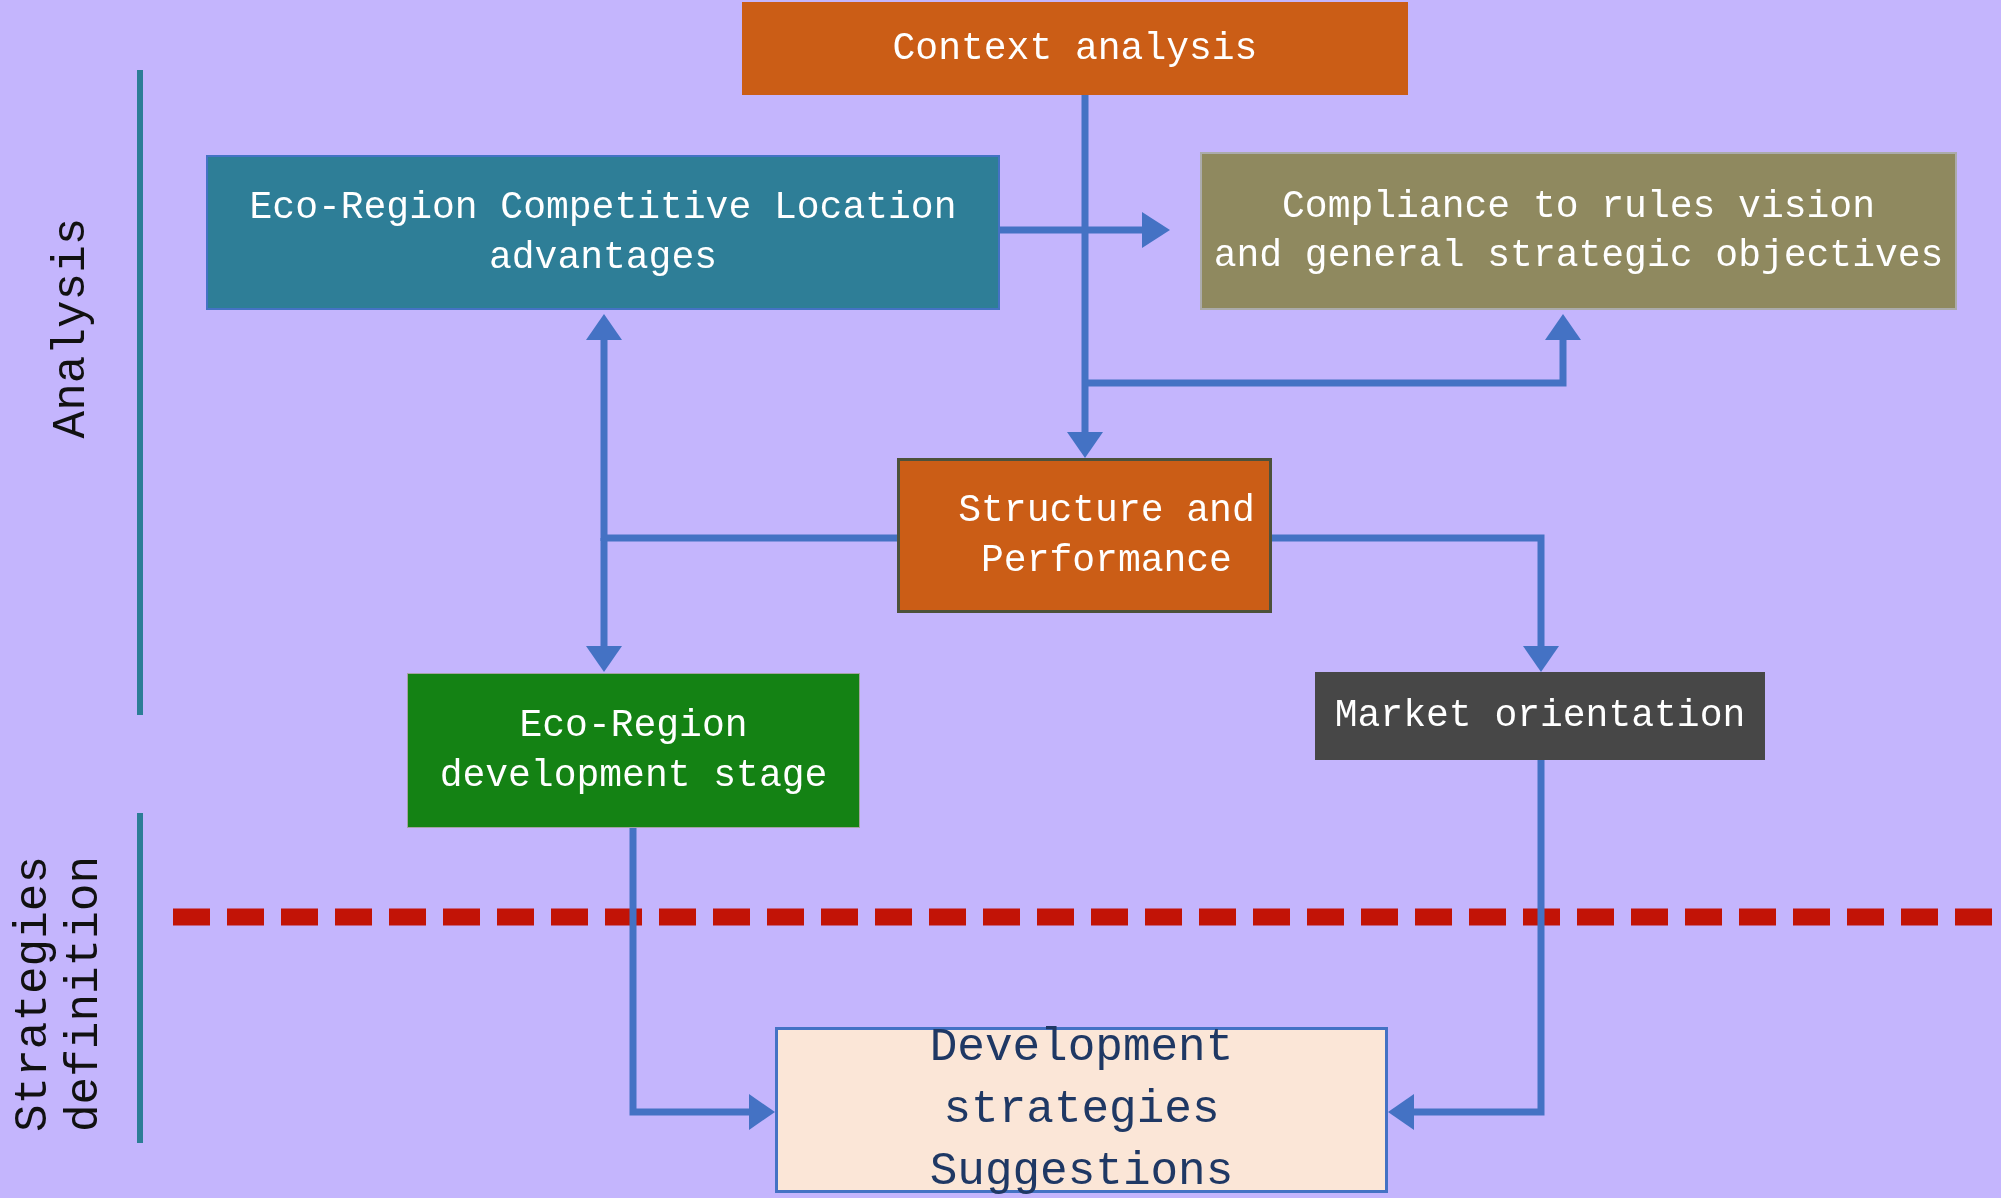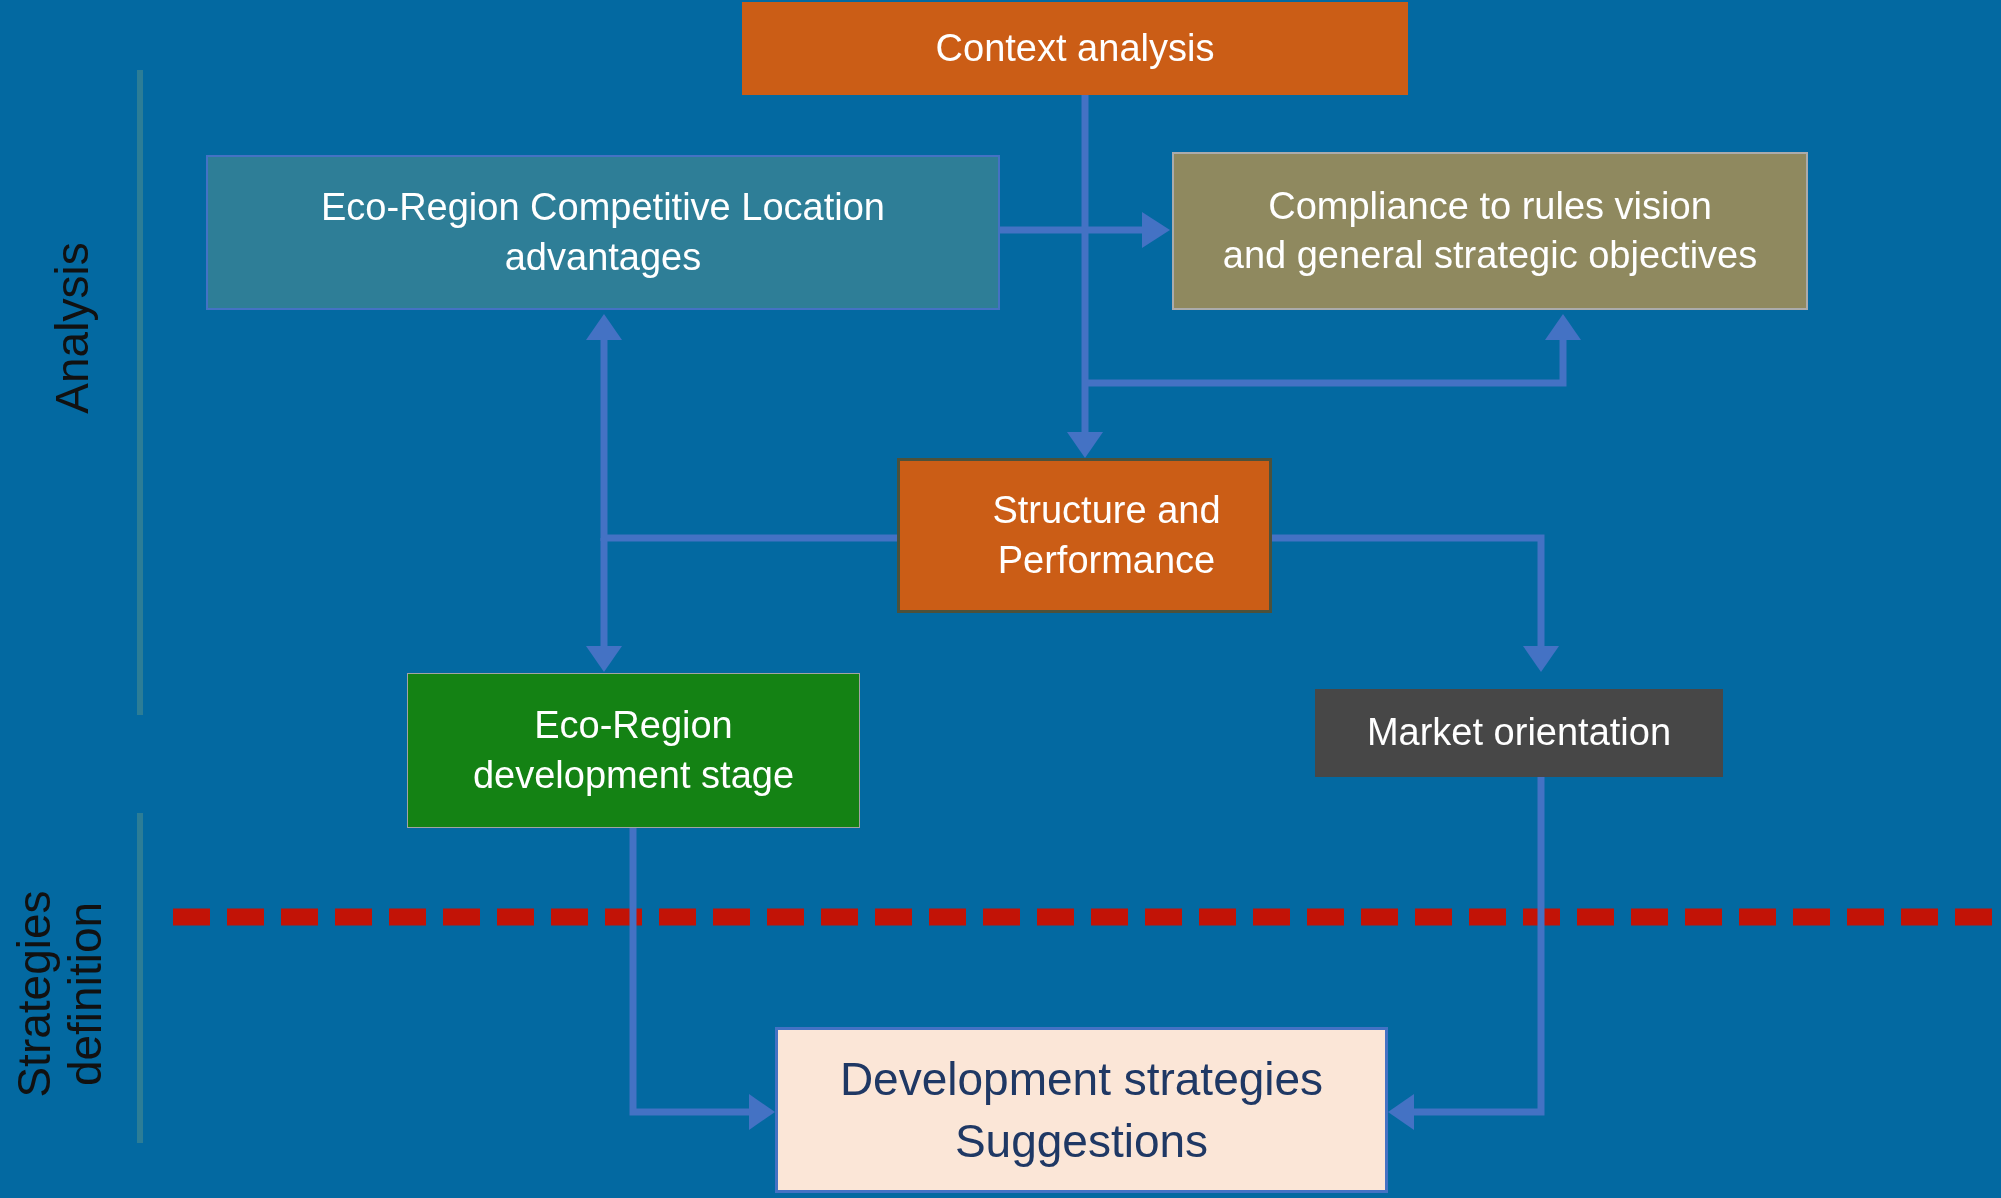--- a/index.html
+++ b/index.html
@@ -1,21 +1,21 @@
 <!DOCTYPE html>
 <html style="--orange: #cb5d16; --teal: #2e7e97; --olive: #8f895f; --green: #148214; --dark_gray: #474747; --peach: #fbe6d7; --navy: #1f3864; --connector_blue: #4472c4; --rail_teal: #2c7d96; --dashed_red: #c21306;"><head>
 <meta charset="utf-8">
 <style>
   html, body { margin: 0; padding: 0; background: #ffffff; }
   #canvas {
     position: relative;
     width: 2001px;
     height: 1198px;
-    background: #0369a1;
-    font-family: Liberation Sans, sans-serif;
+    background: #c4b5fd;
+    font-family: Liberation Mono, monospace;
     overflow: hidden;
   }
   #connector-layer {
     position: absolute;
     left: 0; top: 0;
     width: 2001px; height: 1198px;
   }
   .conn { stroke: var(--connector_blue); stroke-width: 7; fill: none; }
   .conn-head { fill: var(--connector_blue); stroke: none; }
   .rail { stroke: var(--rail_teal); stroke-width: 6; fill: none; }
@@ -29,27 +29,27 @@
     text-align: center;
     white-space: pre-line;
     color: #ffffff;
     font-size: 38px;
     line-height: 1.3;
     box-sizing: border-box;
   }
   .box-context   { left: 742px;  top: 2px;    width: 666px; height: 93px;  background: var(--orange); }
   .box-eco-adv   { left: 206px;  top: 155px;  width: 794px; height: 155px; background: var(--teal);
                    border: 2px solid var(--connector_blue); }
-  .box-compliance{ left: 1172px; top: 152px;  width: 636px; height: 158px; background: var(--olive);
+  .box-compliance{ left: 1200px; top: 152px;  width: 757px; height: 158px; background: var(--olive);
                    border: 2px solid #ababab; }
   .box-structure { left: 897px;  top: 458px;  width: 375px; height: 155px; background: var(--orange);
                    border: 3px solid #4c513b; padding-left: 44px; }
   .box-eco-stage { left: 407px;  top: 673px;  width: 453px; height: 155px; background: var(--green);
                    border: 1px solid #a3a3a3; }
-  .box-market    { left: 1315px; top: 689px;  width: 408px; height: 88px;  background: var(--dark_gray); }
+  .box-market    { left: 1315px; top: 672px;  width: 450px; height: 88px;  background: var(--dark_gray); }
   .box-strategies{ left: 775px;  top: 1027px; width: 613px; height: 166px; background: var(--peach);
                    border: 3px solid var(--connector_blue); color: var(--navy); font-size: 46px; line-height: 1.35; }
 
   .side-label {
     position: absolute;
     color: #111111;
     font-size: 46px;
     line-height: 1.1;
     text-align: center;
     white-space: pre-line;

